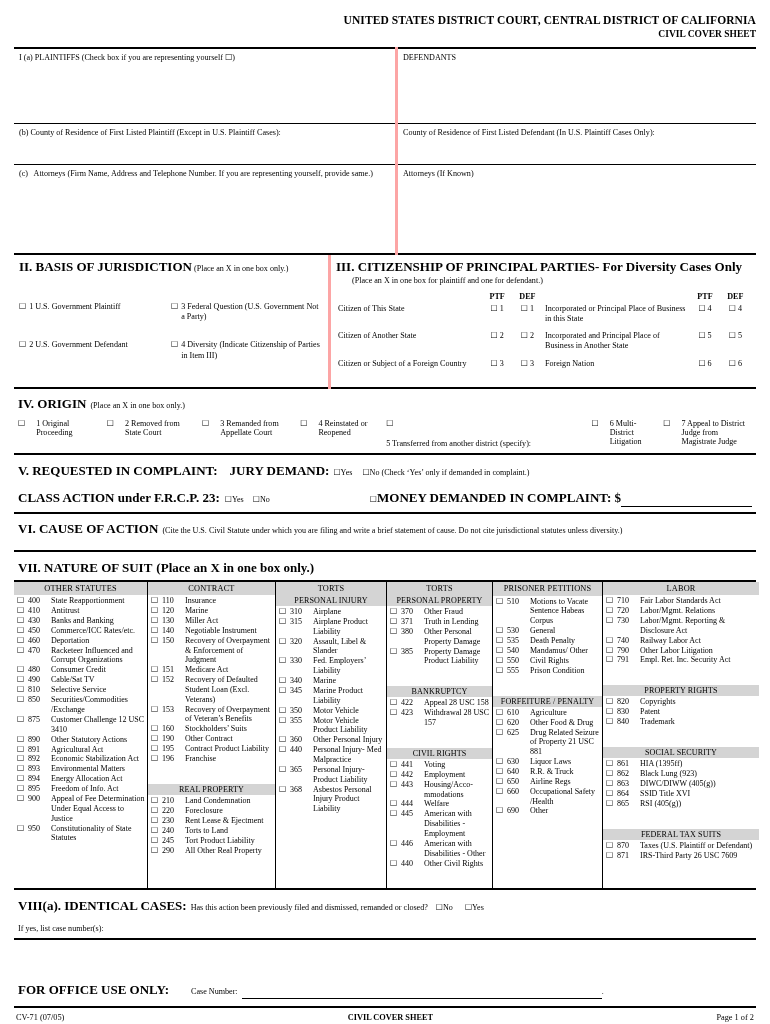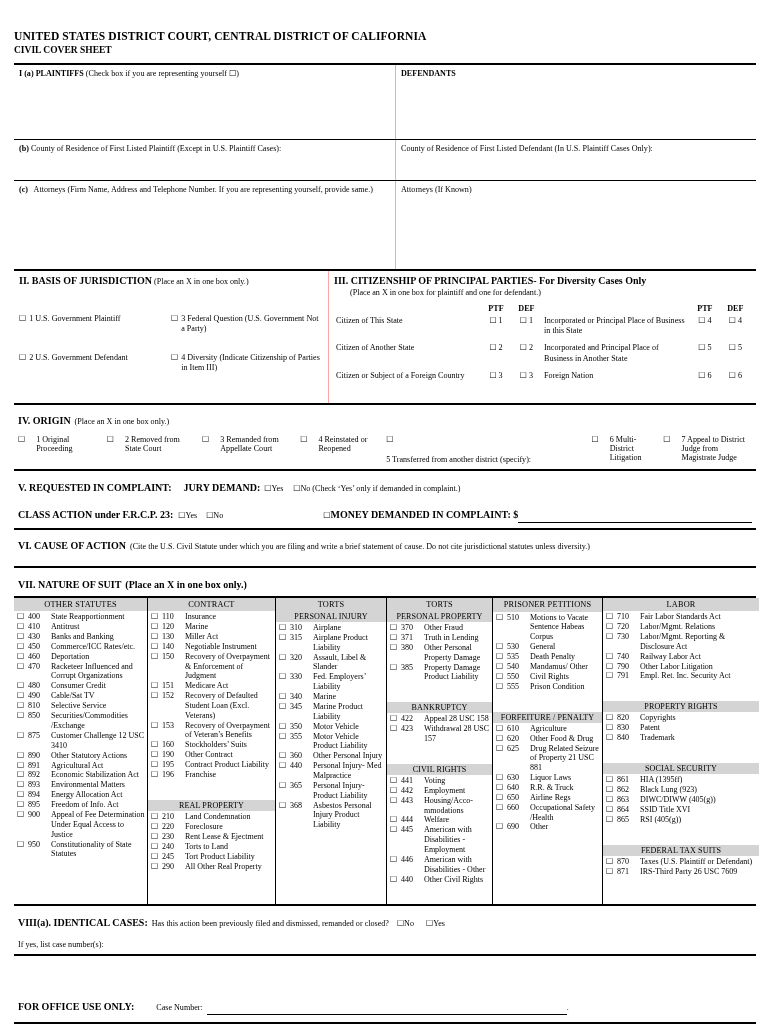--- a/index.html
+++ b/index.html
@@ -1,34 +1,34 @@
 <!DOCTYPE html>
 <html><head>
 <meta charset="utf-8">
 <style>
   html,body{margin:0;padding:0;background:#fff;}
   body{width:770px;height:1024px;font-family:"Liberation Serif",serif;color:#000;}
   .page{width:770px;height:1024px;position:relative;box-sizing:border-box;padding:14px 14px 0 14px;}
 
-  .title-block{text-align:left;margin-top:16px;}
+  .title-block{text-align:right;margin-top:0;}
   .title-main{font-size:11.5px;font-weight:bold;letter-spacing:.1px;}
   .title-sub{font-size:9.5px;font-weight:bold;margin-top:3px;}
 
   table.grid{border-collapse:collapse;width:742px;table-layout:fixed;}
   table.grid td{vertical-align:top;padding:4px 5px;font-size:8.1px;line-height:1.28;}
   .bt2{border-top:2px solid #000;}
   .bb2{border-bottom:2px solid #000;}
-  .bl1{border-left:1px solid #fca5a5;}
+  .bl1{border-left:3px solid #fca5a5;}
   .bb1{border-bottom:1px solid #000;}
 
-  b,.b{font-weight:bold;text-align:right;}
+  b,.b{font-weight:normal;text-align:right;}
   .cb{font-family:"DejaVu Sans",sans-serif;font-size:8px;}
   .cb:before{content:"\2610";}
 
-  .sec-label{font-weight:bold;font-size:10px;}
+  .sec-label{font-weight:bold;font-size:13px;}
   .small{font-size:8.1px;}
   .opt-row{display:flex;margin-top:26px;}
   .opt{display:flex;gap:3px;width:50%;}
   .opt .txt{flex:1;}
 
   
   table.cit{border-collapse:collapse;width:100%;font-size:8.1px;}
   table.cit td{padding:1px 2px;vertical-align:top;line-height:1.25;}
   .ptfhead{font-weight:bold;font-size:8.1px;text-align:center;}
   .ctr{text-align:center;}

